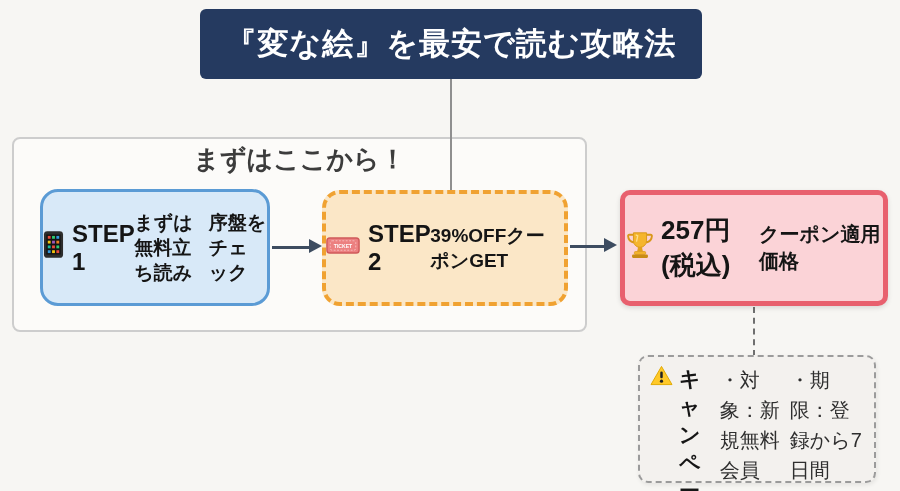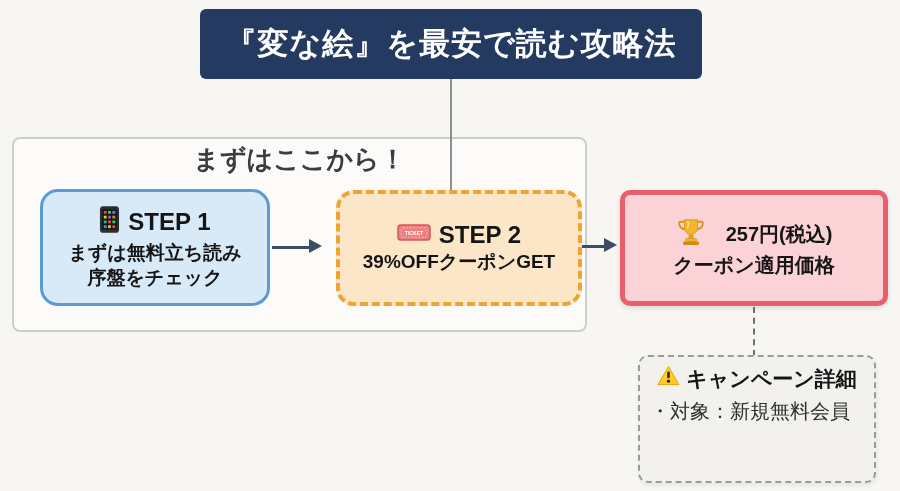--- a/index.html
+++ b/index.html
@@ -35,45 +35,45 @@
     background:#fcfbf9;border:2px solid #cdcdcd;border-radius:8px;box-sizing:border-box;z-index:0;
   }
   .group-label{
     position:absolute;left:12px;top:142px;width:575px;text-align:center;
     font-size:26px;font-weight:700;color:#3c3c3c;z-index:2;
   }
 
   
   .card{
     position:absolute;box-sizing:border-box;z-index:2;
-    display:flex;flex-direction:column;align-items:center;justify-content:center;
+    display:flex;flex-direction:row;align-items:center;justify-content:center;
   }
   .heading{display:flex;align-items:center;gap:8px;font-weight:800;color:#151515;}
   .line{font-weight:700;color:#151515;}
 
   .step1{
     left:40px;top:189px;width:230px;height:117px;
     background:var(--blue-fill,#d8e9f8);border:3px solid var(--blue-border,#5b9bd5);border-radius:18px;
   }
   .step1 .heading{font-size:24px;}
   .step1 .line{font-size:19px;line-height:1.32;}
 
   .step2{
-    left:336px;top:190px;width:246px;height:116px;
+    left:322px;top:190px;width:246px;height:116px;
     background:var(--orange-fill,#fbe7c7);border:4px dashed var(--orange-border,#f0a232);border-radius:18px;
   }
   .step2 .heading{font-size:24px;}
   .step2 .line{font-size:19px;line-height:1.32;}
 
   .price{
     left:620px;top:190px;width:268px;height:116px;
     background:var(--pink-fill,#fbd3d7);border:5px solid var(--red-border,#e8606e);border-radius:10px;
     box-shadow:0 2px 5px rgba(0,0,0,.12);
   }
-  .price .heading{font-size:20px;gap:20px;}
+  .price .heading{font-size:26px;gap:6px;}
   .price .line{font-size:20px;margin-top:0;}
 
   .campaign{
     left:638px;top:355px;width:238px;height:128px;
     background:var(--campaign-fill,#f3f1ee);border:2px dashed var(--gray-border,#9b9b9b);border-radius:10px;
     padding:8px 10px;align-items:stretch;justify-content:flex-start;
     box-shadow:1px 2px 4px rgba(0,0,0,.08);
   }
   .camp-head{display:flex;justify-content:center;gap:6px;font-size:21px;font-weight:800;margin-bottom:3px;}
   .camp-item{font-size:20px;font-weight:500;color:#2e2e2e;line-height:1.5;}
@@ -165,15 +165,16 @@
       <span class="icon">
         <svg width="23" height="21" viewBox="0 0 24 22">
           <path d="M12 1.5 L23 20.5 H1 Z" fill="#ffc928" stroke="#e0a800" stroke-width="1" stroke-linejoin="round"></path>
           <rect x="10.7" y="6.8" width="2.6" height="7.2" rx="1.3" fill="#222"></rect>
           <circle cx="12" cy="17" r="1.7" fill="#222"></circle>
         </svg>
       </span>
       <span>キャンペーン詳細</span>
     </div>
     <div class="camp-item">・対象：新規無料会員</div>
+    <div class="camp-item">・期限：登録から7日間</div>
   </div>
 
 </div>
 
 </body></html>

